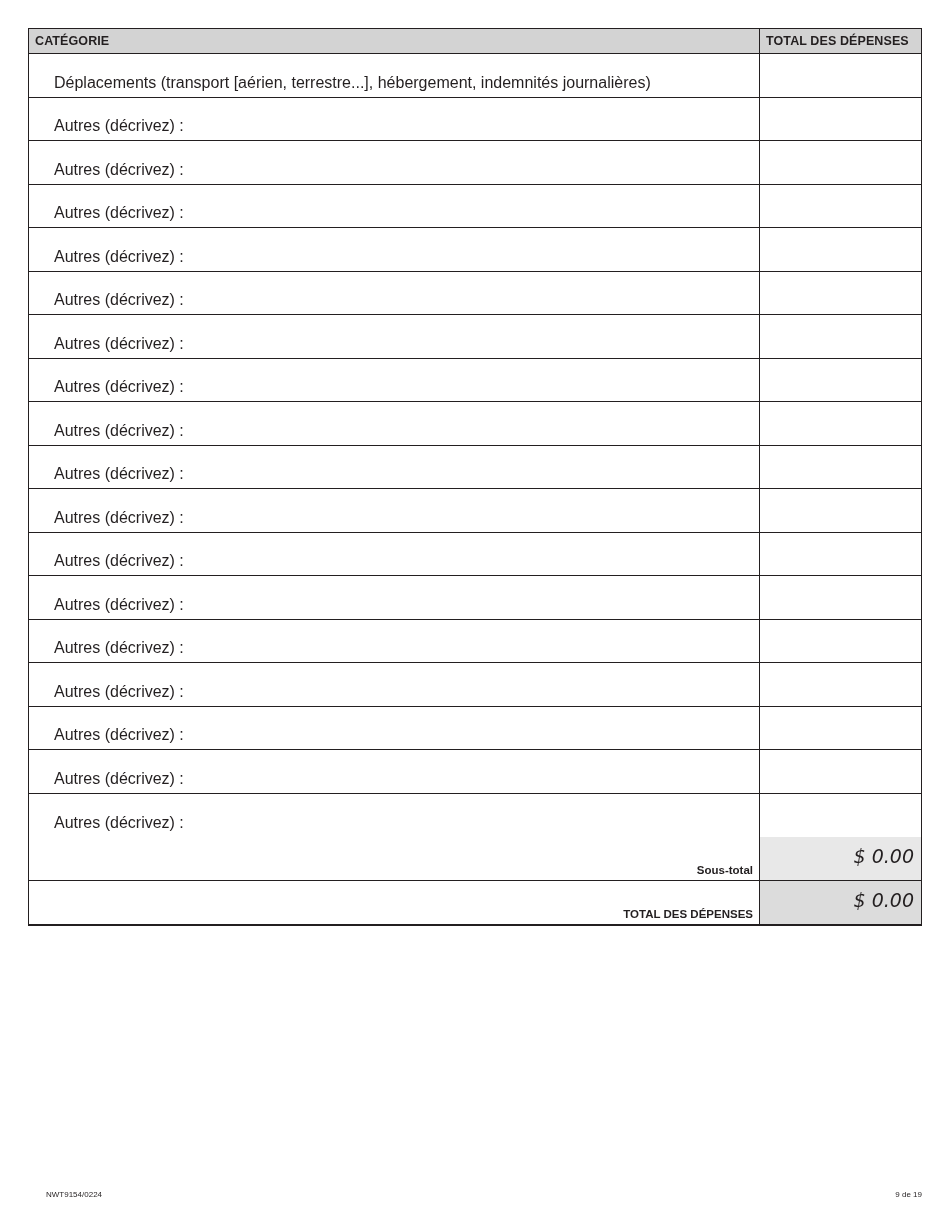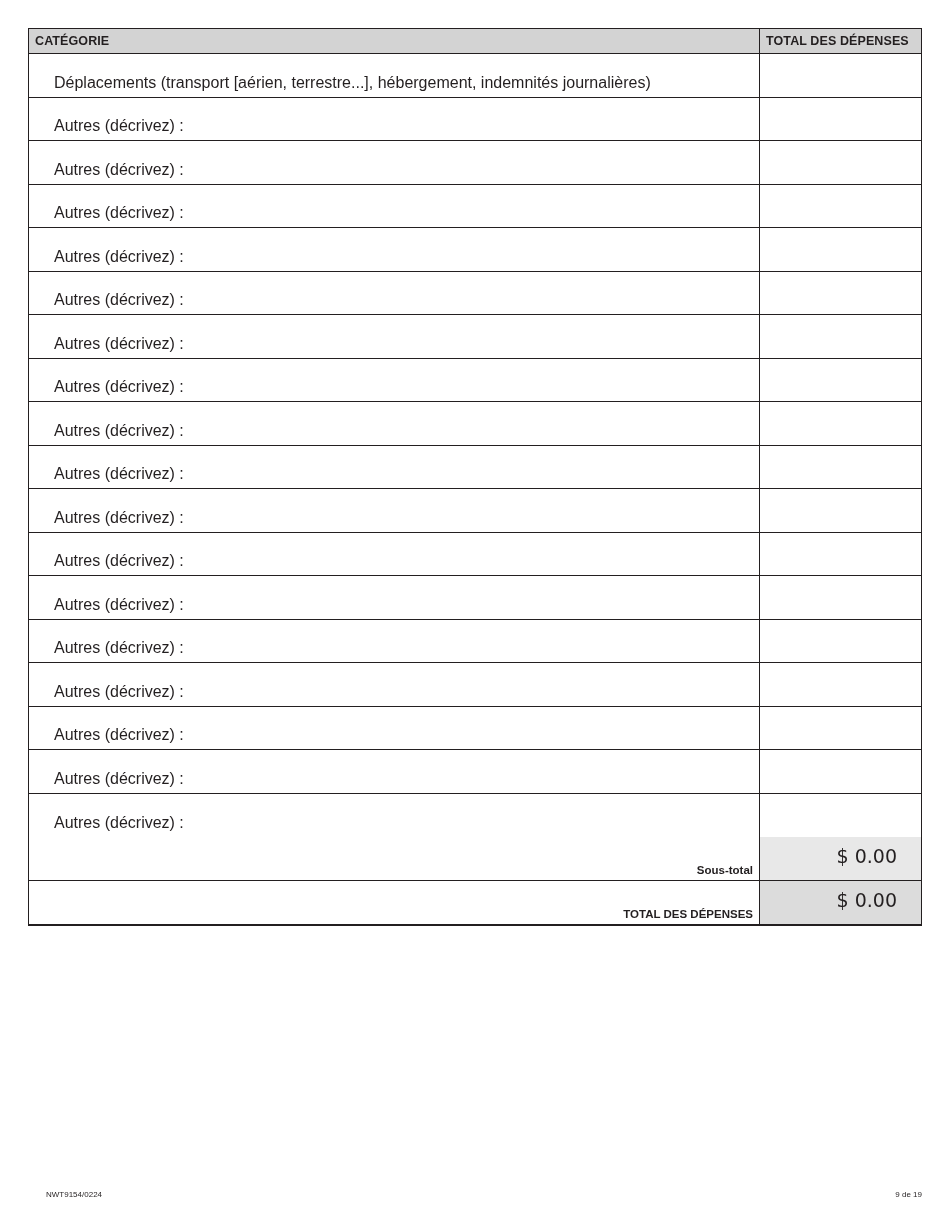--- a/index.html
+++ b/index.html
@@ -10,21 +10,21 @@
   .c1 { flex:0 0 731px; border-right:1px solid #231f20; box-sizing:border-box; }
   .c2 { flex:1; box-sizing:border-box; }
   .hdr { height:25px; background:#d3d3d3; }
   .hdr .c1, .hdr .c2 { font-size:12.5px; font-weight:bold; padding:5px 6px 0 6px; letter-spacing:0.1px; }
   .sec { height:24px; background:#e8e8e8; font-size:12.5px; font-weight:bold; padding:4px 6px 0 6px; box-sizing:border-box; }
   .item { height:43.5px; }
   .item .c1 { display:flex; align-items:flex-end; padding:8px 0 5px 25px; font-size:16px; }
   .item .c2 input { width:100%; height:100%; border:none; background:transparent; outline:none; }
   .tot { height:43.5px; }
   .tot .c1 { display:flex; align-items:flex-end; justify-content:flex-end; padding:0 6px 4px 0; font-size:11.5px; font-weight:bold; }
-  .tot .c2 { display:flex; align-items:flex-start; justify-content:flex-end; padding:8px 24px 0 0; font-size:19px; font-family:"DejaVu Sans", sans-serif; }
+  .tot .c2 { display:flex; align-items:flex-start; justify-content:flex-end; padding:8px 7px 0 0; font-size:19px; font-family:"DejaVu Sans", sans-serif;font-style:italic; }
   .sub .c2 { background:#e8e8e8; }
   .grand .c2 { background:#dcdcdc; }
   .footer { position:absolute; top:1190px; font-size:8px; color:#231f20;margin-left:18px; }
 </style>
 </head>
 <body>
 
 <div class="tbl">
   <div class="row hdr">
     <div class="c1">CATÉGORIE</div>

